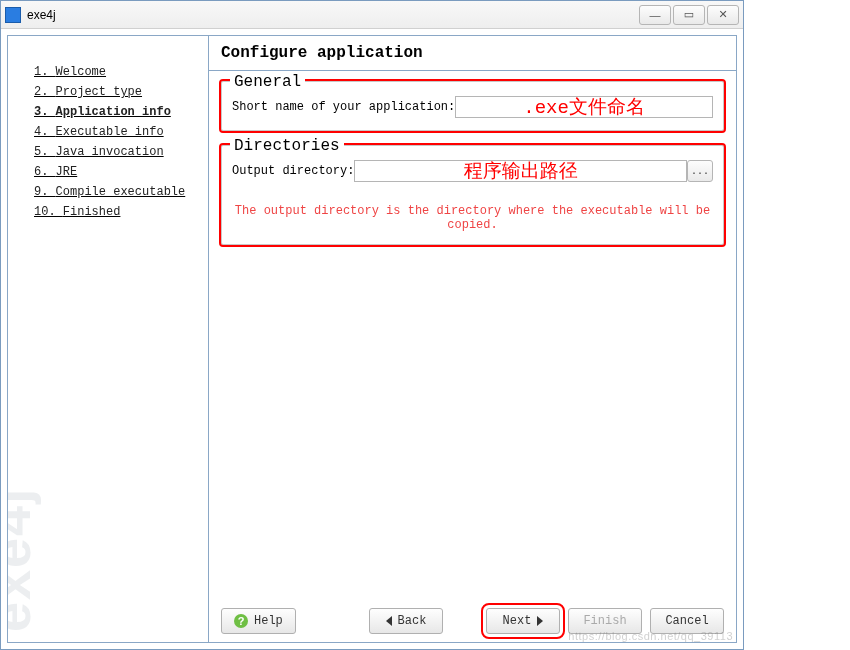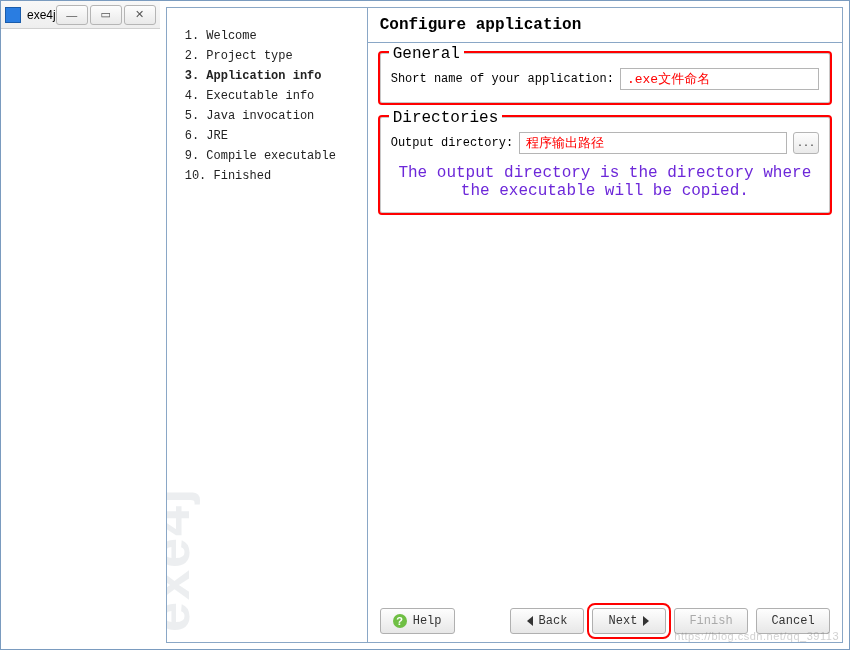--- a/index.html
+++ b/index.html
@@ -3,26 +3,26 @@
 <meta charset="utf-8">
 <style>
   * { box-sizing: border-box; }
   body {
     margin: 0;
     font-family: "SimSun", "Courier New", monospace;
     font-size: 12px;
     background: #fff;
   }
   .window {
-    width: 850px;
+    width: 744px;
     height: 650px;
     border: 1px solid #7a9bbf;
     background: #fff;
     display: flex;
-    flex-direction: row;
+    flex-direction: column;
     position: relative;
   }
   .titlebar {
     height: 28px;
     background: linear-gradient(#f8f8f8,#eeeeee);
     border-bottom: 1px solid #d0d0d0;
     display: flex;
     align-items: center;
     padding: 0 4px;
   }
@@ -61,21 +61,21 @@
   }
   .sidebar {
     width: 200px;
     background: #fff;
     padding: 10px 4px 10px 10px;
     position: relative;
     overflow: hidden;
   }
   .sidebar ol {
     list-style: none;
-    padding: 0; margin: 8px;
+    padding: 0; margin: 16px; text-decoration: underline;
   }
   .sidebar li {
     padding: 3px 0;
     font-family: "Courier New", monospace;
     font-size: 12px;
     color: #222;
     white-space: nowrap;
   }
   .sidebar li.current { font-weight: bold; }
   .watermark {
@@ -122,52 +122,52 @@
     position: absolute;
     top: -9px; left: 8px;
     background: #fff;
     padding: 0 4px;
     font-family: "Courier New", monospace;
     font-size: 16px;
   }
   .field-row {
     display: flex;
     align-items: center;
-    gap: 6px;
   }
   .field-row label {
     font-family: "Courier New", monospace;
     font-size: 12px;
     white-space: nowrap;
   }
   .text-input {
     flex: 1;
     height: 22px;
     border: 1px solid #b5b5b5;
     padding: 0 6px;
     font-family: "SimSun","Courier New", monospace;
-    font-size: 13px;
+    font-size: 19px;
     color: #ff0000;
     background: #fff;
+    text-align: center;
   }
   .browse-btn {
     width: 26px; height: 22px;
     border: 1px solid #b5b5b5;
     background: linear-gradient(#fdfdfd,#eaeaea);
     border-radius: 3px;
     display: flex; align-items: center; justify-content: center;
     font-size: 10px;
     color: #333;
   }
   .hint {
     text-align: center;
     font-family: "Courier New", monospace;
-    font-size: 16px;
-    margin-top: 10px;
-    color: #6d28d9;
+    font-size: 12px;
+    margin-top: 22px;
+    color: #ef4444;
   }
   .footer {
     display: flex;
     align-items: center;
     padding: 8px 12px;
     gap: 8px;
     border-top: 0;
   }
   .footer-spacer { flex: 1; }
   .btn {
@@ -203,20 +203,21 @@
   .tri-left, .tri-right {
     width: 0; height: 0;
     border-top: 5px solid transparent;
     border-bottom: 5px solid transparent;
   }
   .tri-left { border-right: 6px solid #333; }
   .tri-right { border-left: 6px solid #333; }
   .next-highlight {
     outline: 2px solid #ff0000;
     outline-offset: 3px;
+    margin-left: 35px;
   }
   .blur-watermark {
     position: absolute;
     right: 10px; bottom: 7px;
     font-family: Arial, sans-serif;
     font-size: 11px;
     color: rgba(120,120,120,0.35);
     letter-spacing: 0.5px;
     margin-top: 25px;
   }

